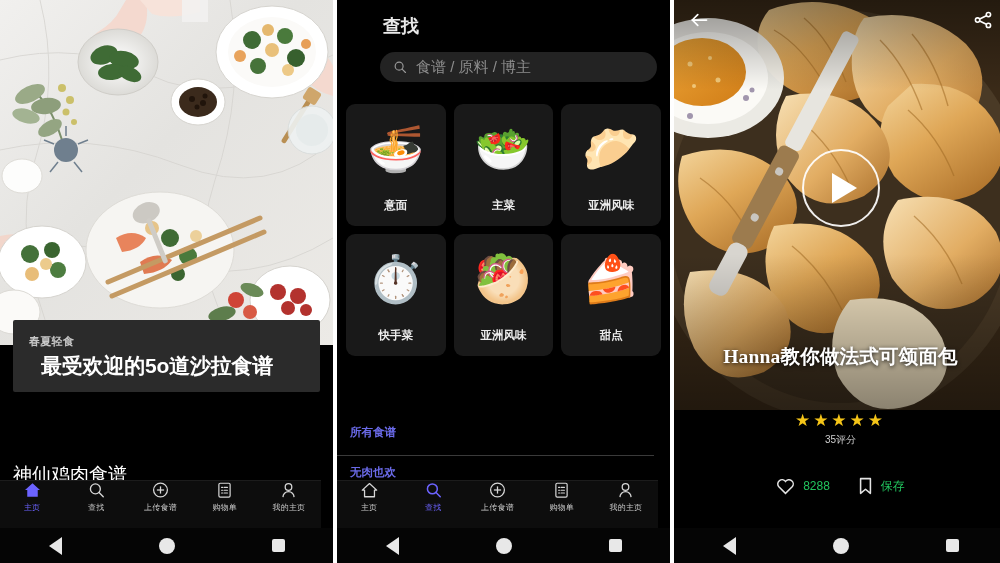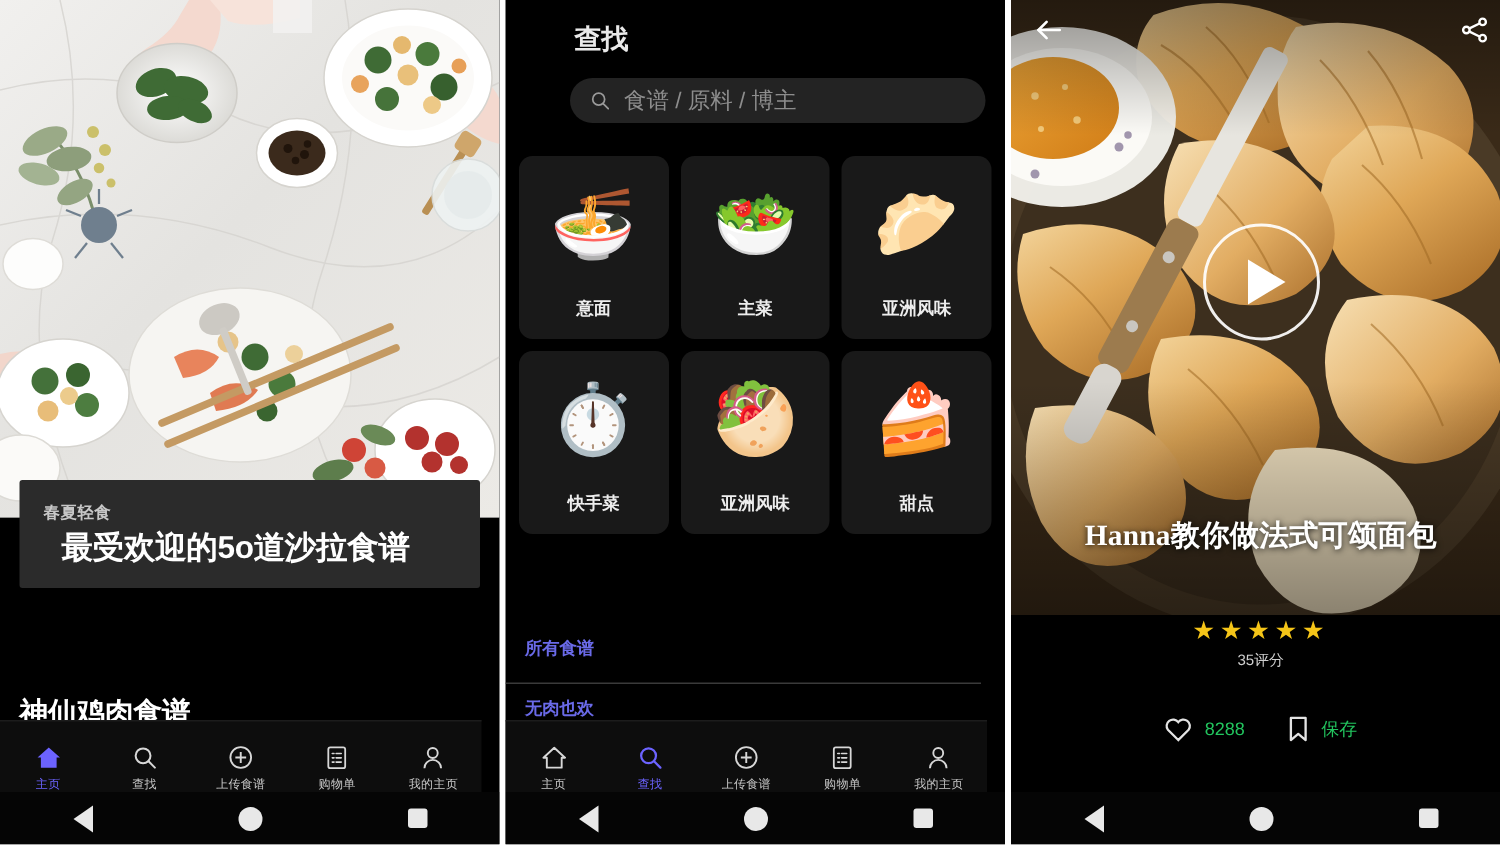--- a/index.html
+++ b/index.html
@@ -13,36 +13,36 @@
   
   .android-nav { position:absolute; left:0; right:0; bottom:0; height:35px; background:#050505;
      display:flex; align-items:center; justify-content:space-around; }
   .android-nav .tri { width:0;height:0;border-top:9px solid transparent;border-bottom:9px solid transparent;
      border-right:13px solid #e8e8e8; }
   .android-nav .cir { width:16px;height:16px;border-radius:50%;background:#e8e8e8; }
   .android-nav .sq { width:13px;height:13px;background:#e8e8e8;border-radius:2px; }
 
   
   .tabbar { position:absolute; left:0; right:12px; bottom:35px; height:48px; background:#0d0d0d;
-     display:flex; align-items:flex-end; border-top:1px solid #1c1c1c; }
+     display:flex; align-items:flex-start; border-top:1px solid #1c1c1c; }
   .tab { flex:1; display:flex; flex-direction:column; align-items:center; gap:3px; }
   .tab .tlabel { font-size:8px; color:#c9c9c9; letter-spacing:.2px; }
   .tab.active .tlabel { color:#6c63ff; }
   .tab svg { display:block; }
 
   
   .hero-photo { position:absolute; left:0; top:0; width:333px; height:345px; overflow:hidden; background:#e9e9e7; }
   .card { position:absolute; left:13px; top:320px; width:307px; border-radius:2px;
      background:#2b2b2b; padding:14px 16px 14px 16px; }
   .card .eyebrow { font-size:11px; color:#c7c7c7; font-weight:700; margin-bottom:5px; letter-spacing:.3px;}
   .card .ctitle { font-size:21px; color:#fff; font-weight:700; line-height:1.15; letter-spacing:-.2px;margin-left:12px; }
   .card .cfoot { display:flex; align-items:center; justify-content:space-between; margin-top:17px; }
   .card .author { font-size:10px; color:#7b7bdd; }
   .card .likes { display:flex; align-items:center; gap:6px; font-size:11px; color:#ffffff; }
-  .next-title { position:absolute; left:13px; top:462px; font-size:19px; font-weight:700; color:#ffffff; }
+  .next-title { position:absolute; left:13px; top:462px; font-size:19px; font-weight:400; color:#ffffff; }
 
   
   .m-head { padding:14px 16px 6px 16px; }
   .m-head h1 { font-size:18px; color:#e9e9e9; font-weight:700; }
   .searchbar { margin:8px 13px 0 13px; height:30px; background:#232323; border-radius:15px;
       display:flex; align-items:center; gap:9px; padding:0 13px; }
   .searchbar .ph { font-size:15px; color:#8d8d8d; }
   .grid { position:absolute; left:9px; top:104px; width:315px;
       display:grid; grid-template-columns:repeat(3,1fr); gap:8px; }
   .tile { background:#191919; border-radius:9px; height:122px; display:flex;

